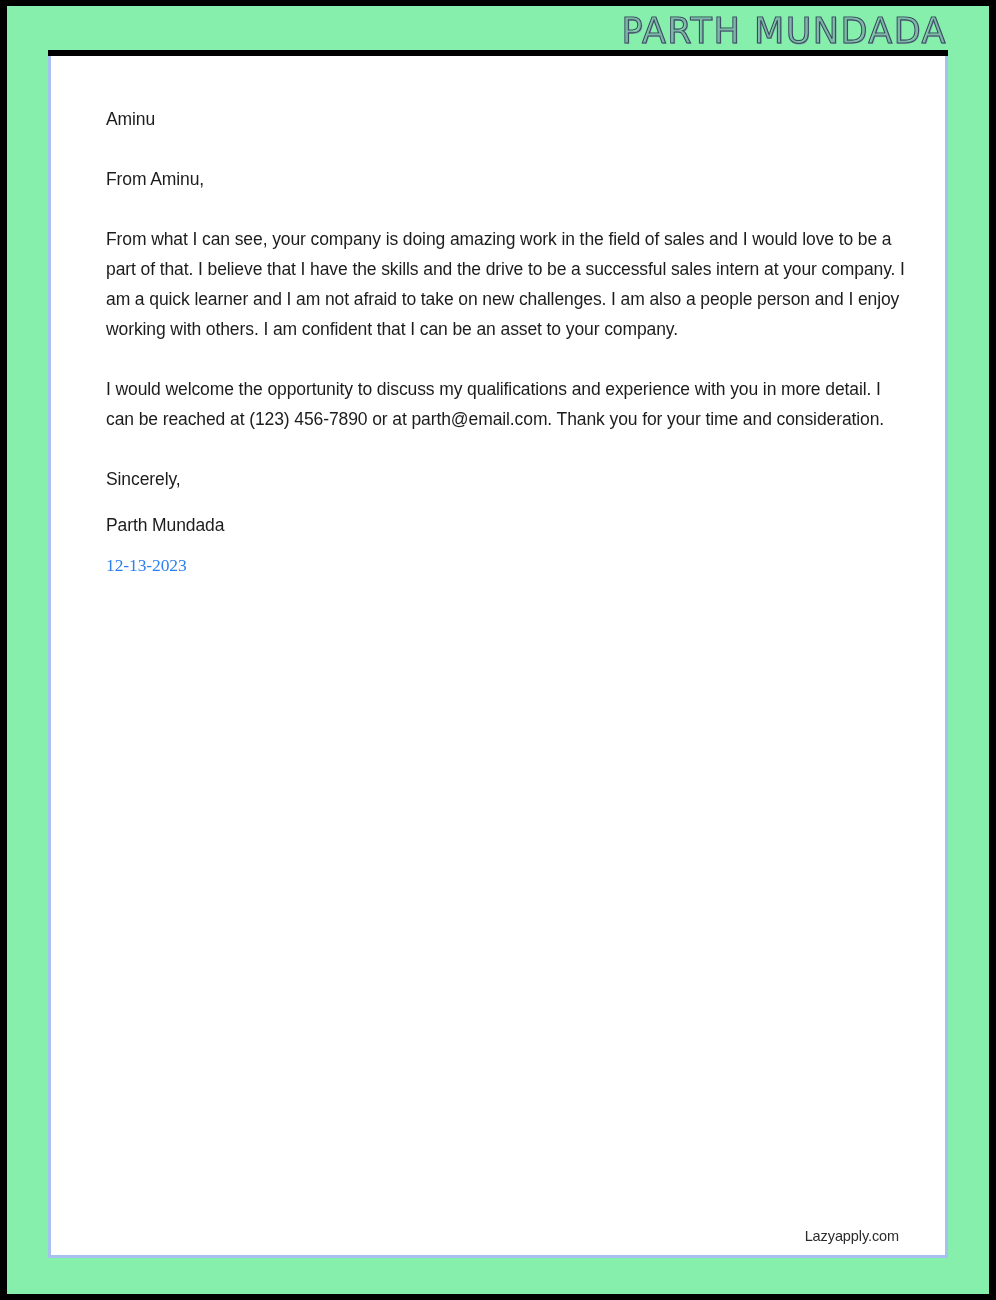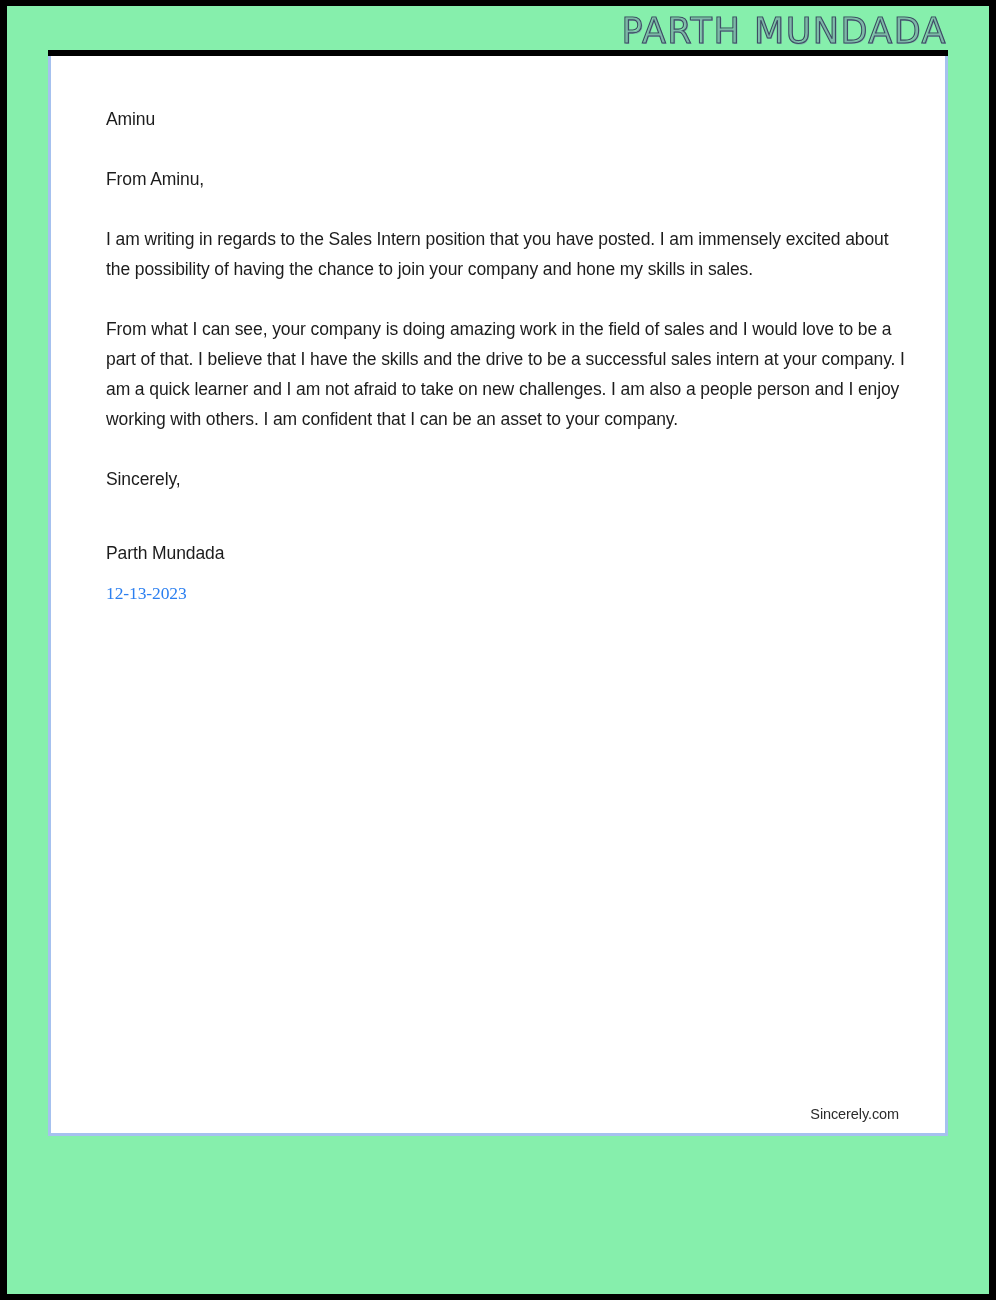--- a/index.html
+++ b/index.html
@@ -71,21 +71,21 @@
     height: 6px;
     background: #000000;
   }
 
   
   .letter-sheet {
     position: absolute;
     left: 41px;
     top: 50px;
     width: 900px;
-    height: 1080px;
+    height: 1202px;
     background: #ffffff;
     border-left: 3px solid #a6c1ef;
     border-right: 3px solid #a6c1ef;
     border-bottom: 3px solid #a6c1ef;
     box-sizing: border-box;
   }
 
   .letter-body {
     position: absolute;
     left: 55px;
@@ -103,21 +103,21 @@
     line-height: 30px;
     color: #1c1c1c;
     margin: 0 0 30px 0;
     text-align: left;
     letter-spacing: -0.1px;
   }
   .para {
     margin-bottom: 30px;
   }
   .closing {
-    margin-bottom: 44px;
+    margin-bottom: 16px;
   }
   .signer {
     margin-bottom: 10px;
   }
   .letter-date {
     font-family: Liberation Serif, serif;
     font-size: 17.5px;
     line-height: 30px;
     color: #2b7ff0;
     margin: 0;
@@ -149,31 +149,31 @@
     <div class="header-rule"></div>
 
     <div class="letter-sheet">
 
       <div class="letter-body">
 
         <p class="recipient">Aminu</p>
 
         <p class="salutation">From Aminu,</p>
 
-        <p class="para">I am writing in regards to the Sales Intern position that you have posted. I am immensely excited about the possibility of having the chance to join your company and hone my skills in sales.</p>
 
         <p class="para">From what I can see, your company is doing amazing work in the field of sales and I would love to be a part of that. I believe that I have the skills and the drive to be a successful sales intern at your company. I am a quick learner and I am not afraid to take on new challenges. I am also a people person and I enjoy working with others. I am confident that I can be an asset to your company.</p>
 
+        <p class="para">I would welcome the opportunity to discuss my qualifications and experience with you in more detail. I can be reached at (123) 456-7890 or at parth@email.com. Thank you for your time and consideration.</p>
 
         <p class="closing">Sincerely,</p>
 
         <p class="signer">Parth Mundada</p>
 
         <p class="letter-date">12-13-2023</p>
 
       </div>
 
-      <div class="sheet-footer">Sincerely.com</div>
+      <div class="sheet-footer">Lazyapply.com</div>
 
     </div>
 
   </div>
 </div>
 
 </body></html>

